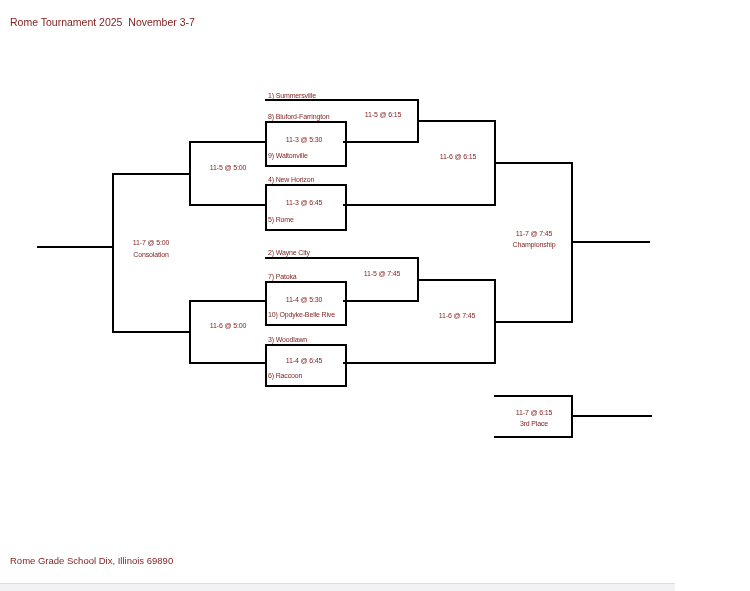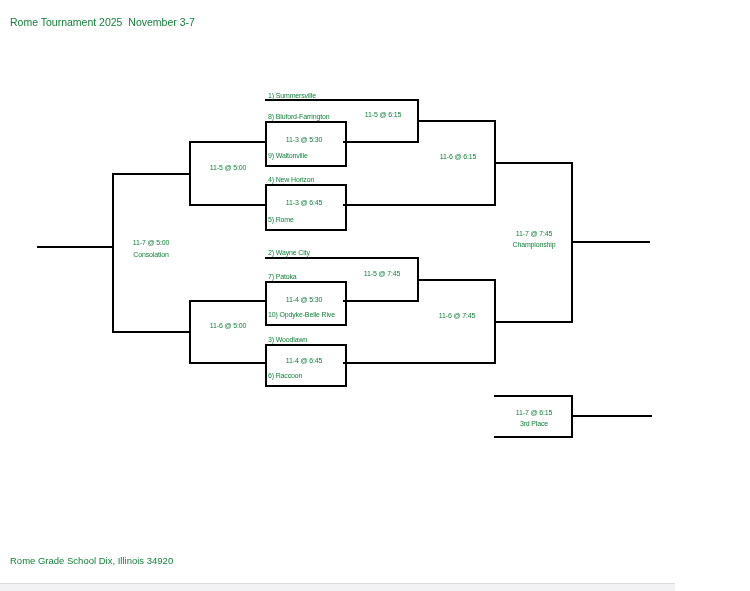--- a/index.html
+++ b/index.html
@@ -1,17 +1,17 @@
 <!DOCTYPE html>
 <html><head>
 <meta charset="utf-8">
 <style>
   html,body { margin:0; padding:0; background:#fff; }
   .screen { position:relative; width:675px; height:591px; background:#ffffff; overflow:hidden;
-            font-family:"Liberation Sans", sans-serif; color:#15803d; }
+            font-family:"Liberation Sans", sans-serif; color:#7f1d1d; }
   .hline, .vline { position:absolute; background:#000; }
   .hline { height:2px; }
   .vline { width:2px; }
   .gbox  { position:absolute; border:2.5px solid #000; background:transparent; }
   .lbl   { position:absolute; font-size:7px; line-height:9px; white-space:nowrap; letter-spacing:-0.15px; }
   .ctr   { transform:translateX(-50%); text-align:center; }
   .title { position:absolute; left:10px; top:16px; font-size:10.5px; white-space:pre; }
   .footer{ position:absolute; top:555px; font-size:9.5px; white-space:pre; }
   .edge-right  { position:absolute; left:746px; top:0; width:4px; height:591px; background:#fafafb; border-left:1px solid #dcdce0; }
   .edge-bottom { position:absolute; left:0; top:583px; width:750px; height:8px; background:#f2f2f4; border-top:1px solid #dcdce0; }
@@ -83,18 +83,18 @@
   <div class="lbl ctr" style="left:228px;top:163px">11-5 @ 5:00</div>
   <div class="lbl ctr" style="left:228px;top:321px">11-6 @ 5:00</div>
 
   <div class="lbl ctr" style="left:534px;top:229px">11-7 @ 7:45</div>
   <div class="lbl ctr" style="left:534px;top:240px">Championship</div>
   <div class="lbl ctr" style="left:151px;top:238px">11-7 @ 5:00</div>
   <div class="lbl ctr" style="left:151px;top:250px">Consolation</div>
   <div class="lbl ctr" style="left:534px;top:408px">11-7 @ 6:15</div>
   <div class="lbl ctr" style="left:534px;top:419px">3rd Place</div>
 
-  <div class="footer" style="left:10px">Rome Grade School Dix, Illinois 34920</div>
+  <div class="footer" style="left:10px">Rome Grade School Dix, Illinois 69890</div>
 
   <div class="edge-right"></div>
   <div class="edge-bottom"></div>
 
 </div>
 
 </body></html>

